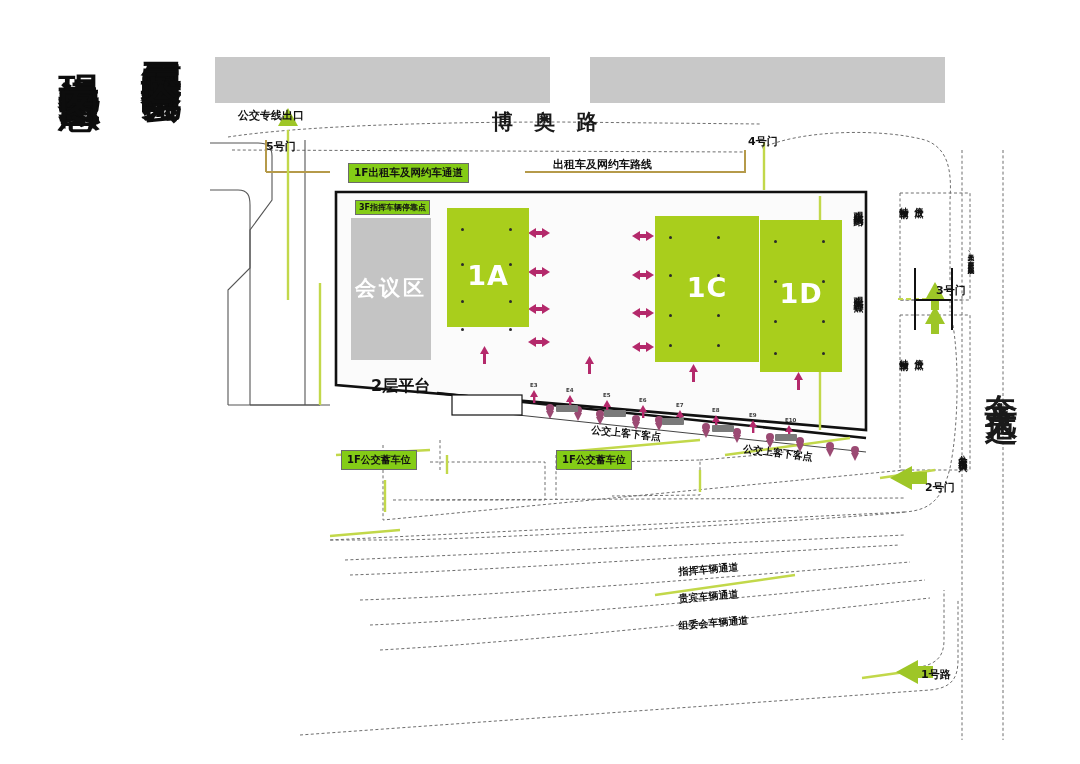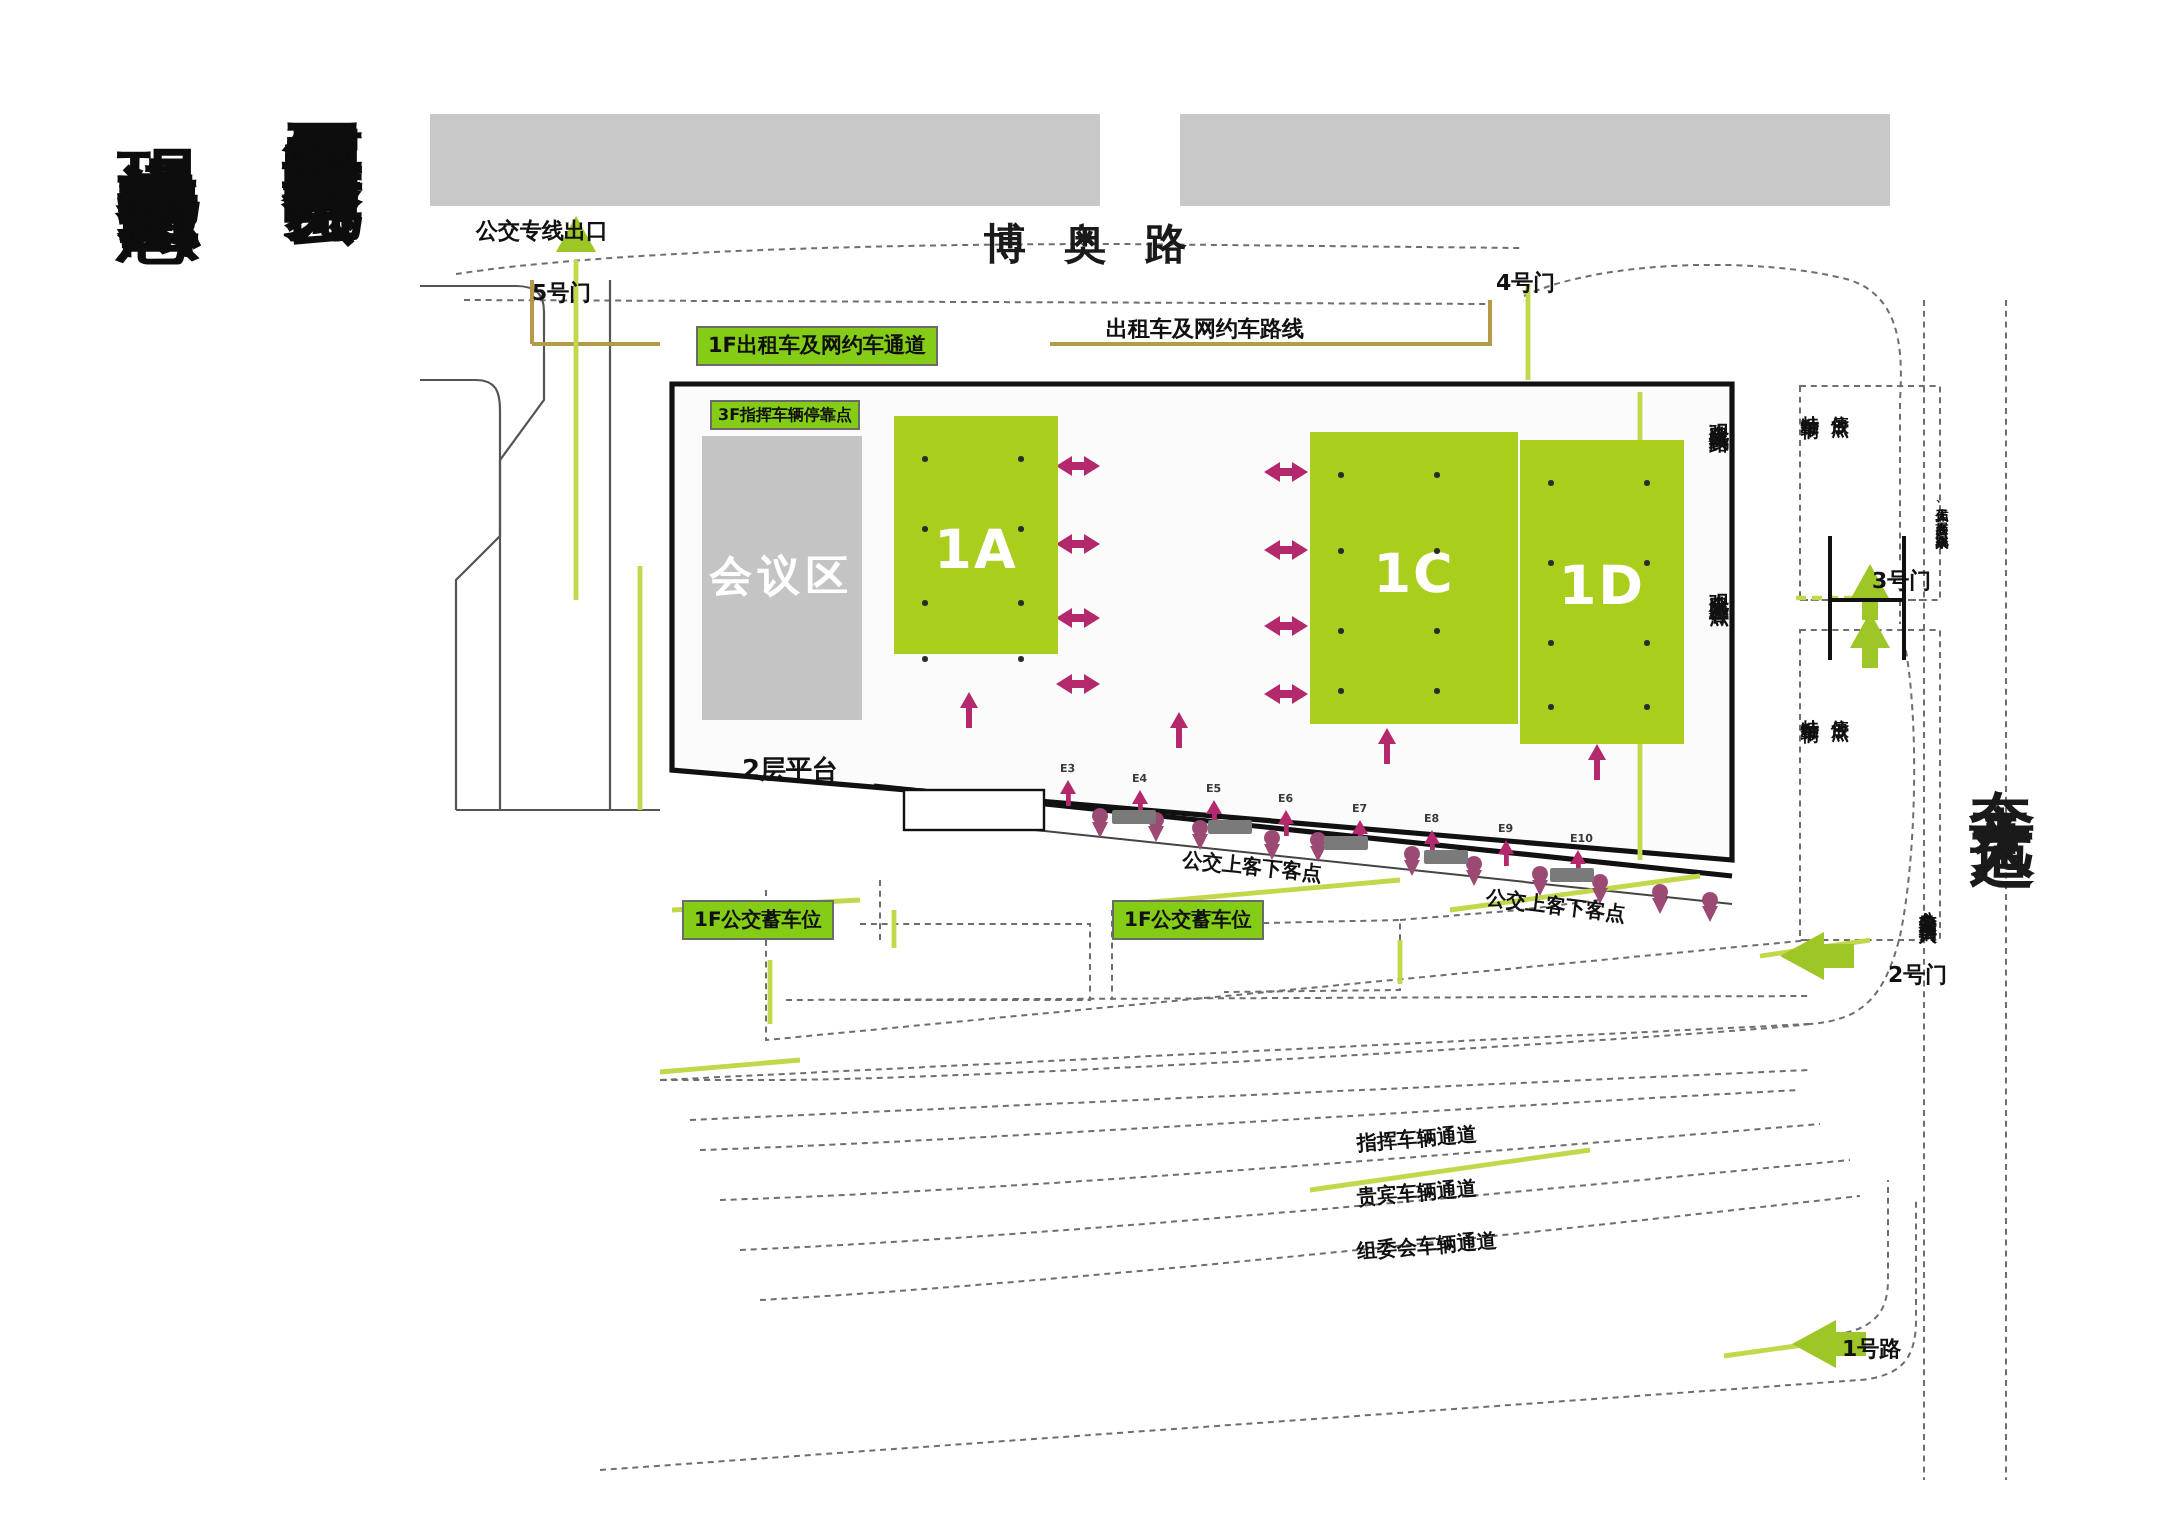--- a/index.html
+++ b/index.html
@@ -10,21 +10,21 @@
 
   
   .vtitle{position:absolute;writing-mode:vertical-rl;text-orientation:upright;
           font-weight:700;letter-spacing:2px;color:#0d0d0d;line-height:1.02;}
   #title-main{left:58px;top:42px;font-size:41px;}
   #title-sub{left:140px;top:28px;font-size:41px;}
   #road-benjing{position:absolute;left:978px;top:368px;writing-mode:vertical-rl;
           text-orientation:upright;font-size:33px;font-weight:700;letter-spacing:6px;}
   
   #road-boao{position:absolute;left:492px;top:108px;font-size:21px;font-weight:700;
-          letter-spacing:7px;font-family:Liberation Serif, serif;}
+          letter-spacing:7px;}
 
   
   .lbl{position:absolute;font-size:9.5px;font-weight:700;white-space:nowrap;color:#111;text-align:right;}
   .lbl-box{position:absolute;font-size:10.5px;font-weight:700;white-space:nowrap;
            color:#111;background:#84cc16;border:1px solid #6b6b6b;padding:2px 5px;}
   .lbl-v{position:absolute;writing-mode:vertical-rl;text-orientation:upright;
          font-size:10px;font-weight:700;white-space:nowrap;color:#111;letter-spacing:1px;}
   .lbl-v-tiny{position:absolute;writing-mode:vertical-rl;text-orientation:upright;
          font-size:6.5px;font-weight:700;white-space:nowrap;color:#111;letter-spacing:0px;}
   .lbl-rot{position:absolute;font-size:10px;font-weight:700;white-space:nowrap;color:#111;
@@ -328,29 +328,29 @@
   <div class="vtitle" id="title-sub">第三届中国国际茶叶博览会</div>
 
   <div id="road-boao">博 奥 路</div>
   <div id="road-benjing">奔竞大道</div>
 
   <div class="lbl" style="left:238px;top:108px;font-size:11px;">公交专线出口</div>
 
   <div class="lbl-gate" style="left:266px;top:139px;">5号门</div>
   <div class="lbl-gate" style="left:748px;top:134px;">4号门</div>
   <div class="lbl-gate" style="left:936px;top:283px;">3号门</div>
-  <div class="lbl-gate" style="left:925px;top:480px;margin-left:19px;">2号门</div>
+  <div class="lbl-gate" style="left:925px;top:480px;">2号门</div>
   <div class="lbl-gate" style="left:921px;top:667px;">1号路</div>
 
   <div class="lbl-box" style="left:348px;top:163px;">1F出租车及网约车通道</div>
   <div class="lbl" style="left:553px;top:157px;font-size:11px;">出租车及网约车路线</div>
 
   <div class="lbl-box" style="left:355px;top:200px;font-size:8px;padding:1px 3px;">3F指挥车辆停靠点</div>
 
-  <div class="lbl" style="left:371px;top:376px;font-size:13px;">2层平台</div>
+  <div class="lbl" style="left:371px;top:376px;font-size:16px;">2层平台</div>
 
   <div class="lbl-box" style="left:341px;top:450px;font-size:10px;">1F公交蓄车位</div>
   <div class="lbl-box" style="left:556px;top:450px;font-size:10px;">1F公交蓄车位</div>
 
   <div class="lbl-rot" style="left:592px;top:423px;transform:rotate(6deg);">公交上客下客点</div>
   <div class="lbl-rot" style="left:744px;top:442px;transform:rotate(7deg);">公交上客下客点</div>
 
   <div class="lbl-v" style="left:851px;top:203px;">观众大巴线路</div>
   <div class="lbl-v" style="left:851px;top:288px;">观众大巴上客点</div>
 

